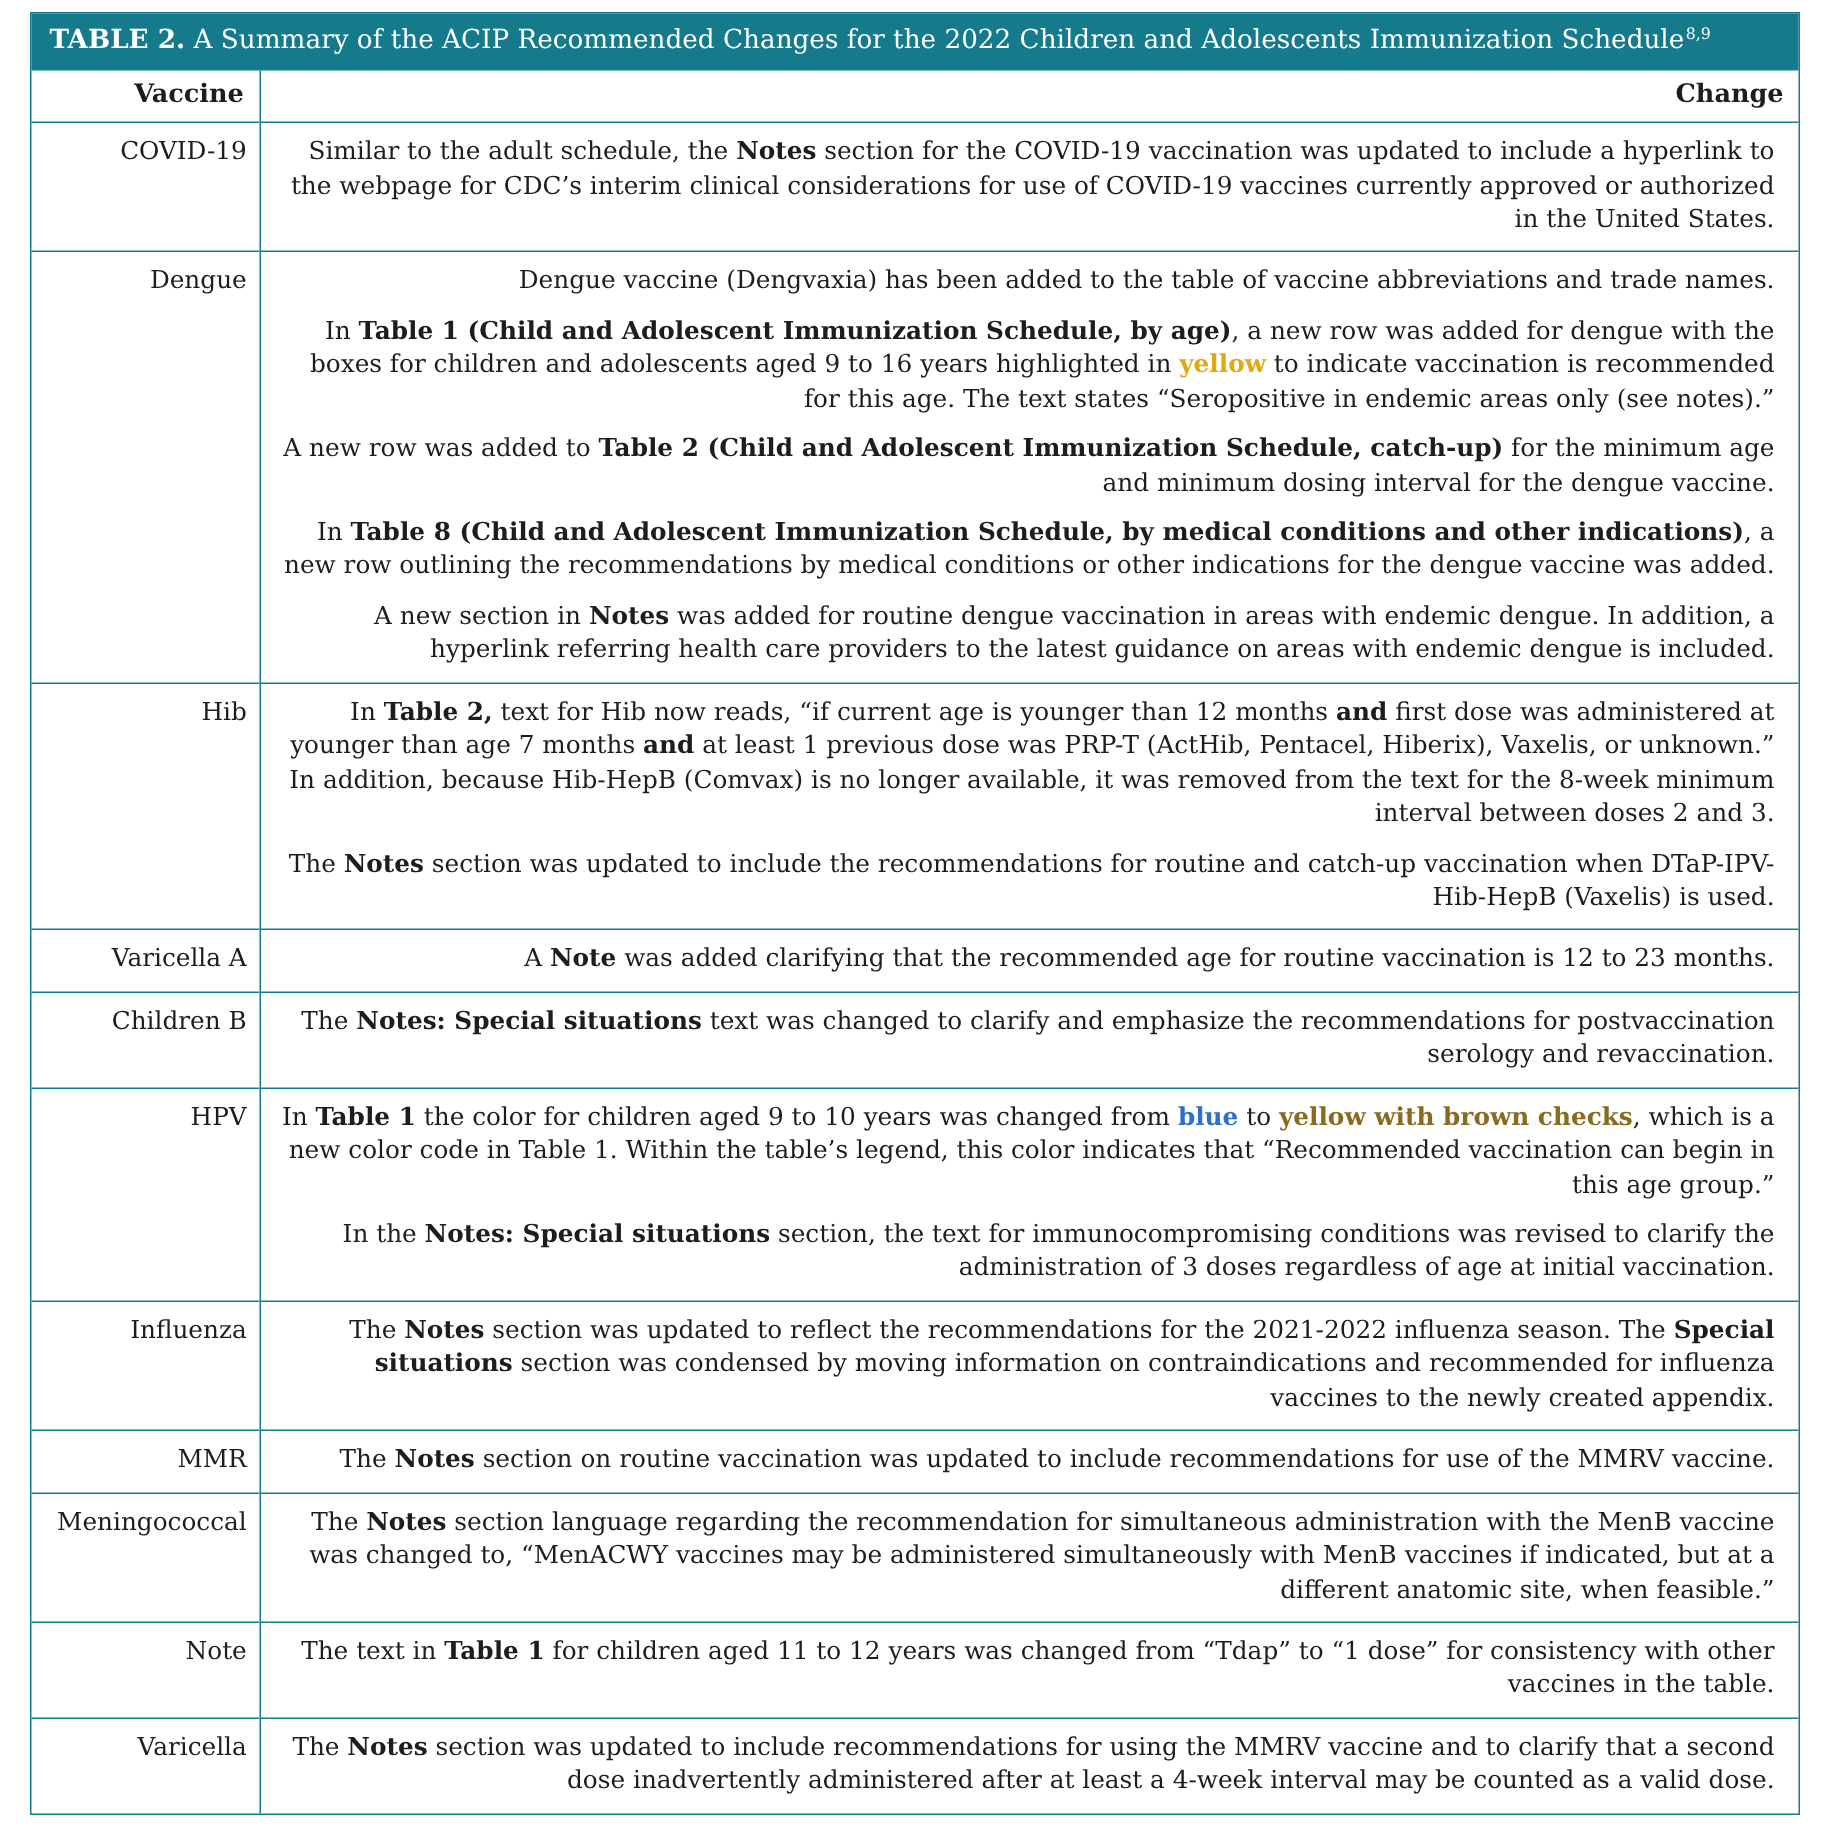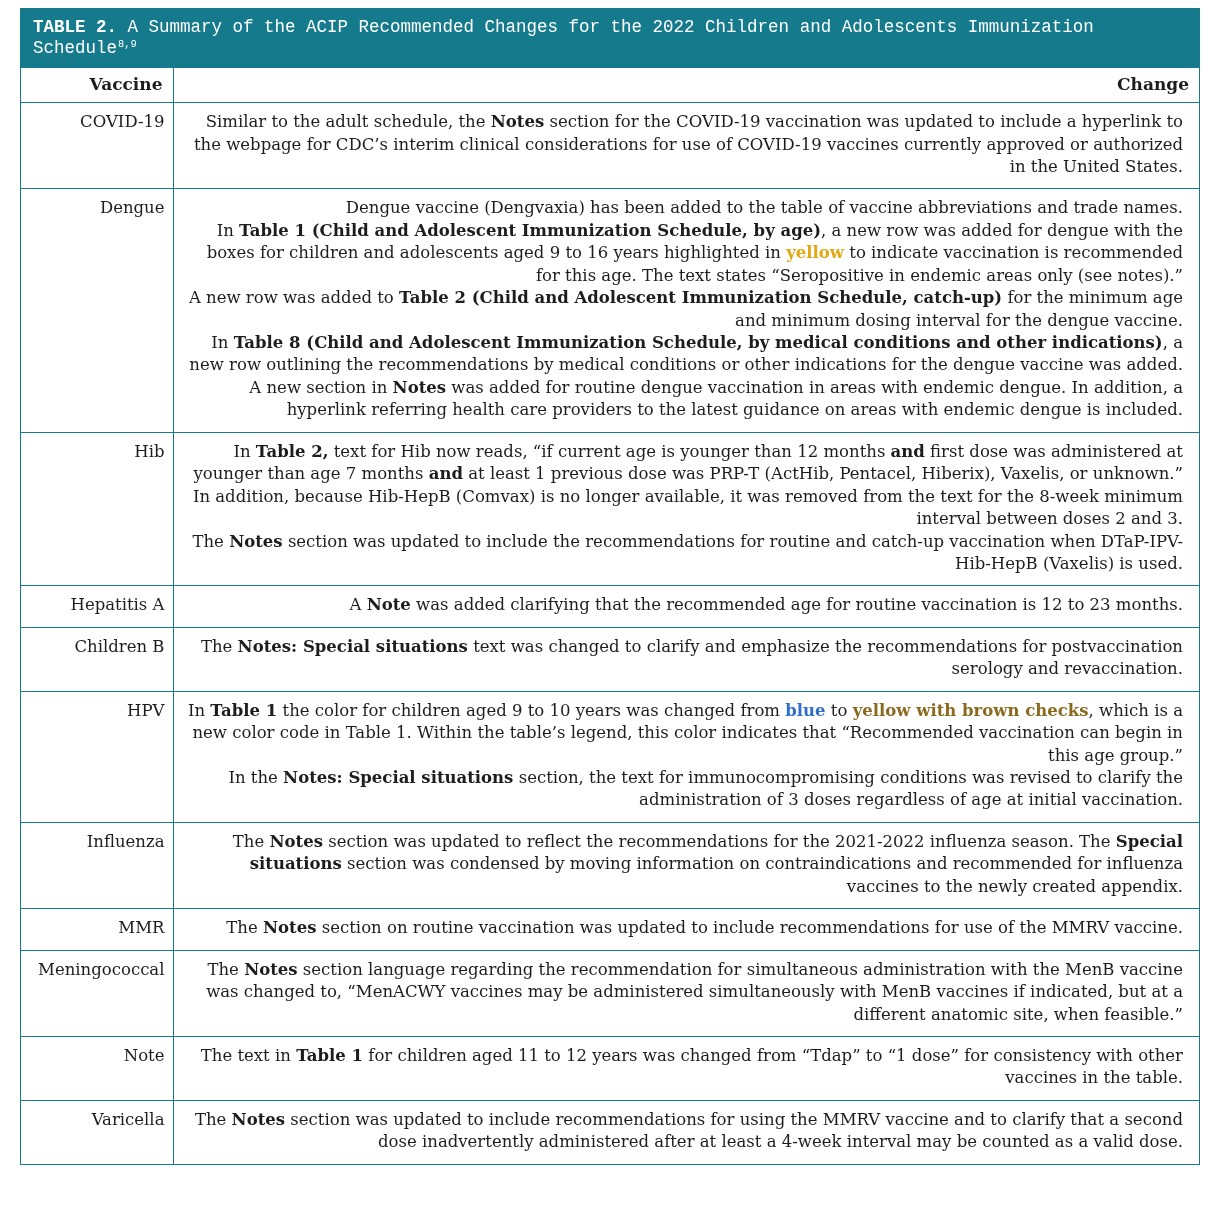--- a/index.html
+++ b/index.html
@@ -17,21 +17,20 @@
     -webkit-font-smoothing:antialiased;
   }
   .page{padding:8px 20px 0 20px;}
   .table-outer{border:1px solid var(--accent);}
   .title-bar{
     background:var(--accent);
     color:var(--titletext);
     font-size:17.5px;
     line-height:1.2;
     padding:8px 12px 9px 12px;
-    font-family:Liberation Mono, monospace;
   }
   .title-prefix{font-weight:bold;}
   .title-sup{font-size:10.5px;position:relative;top:-6px;margin-left:1px;}
   table{width:100%;border-collapse:collapse;table-layout:fixed;}
   col.vcol{width:152px;}
   th,td{
     vertical-align:top;
     text-align:right;
     font-size:16.5px;
     line-height:1.36;
@@ -39,21 +38,21 @@
   thead th{
     font-weight:bold;
     font-size:17px;
     padding:5px 10px 6px 10px;
   }
   thead th.change-col{padding-left:13px;}
   tbody td{border-top:1px solid var(--accent);}
   th:first-child,td:first-child{border-right:1px solid var(--accent);}
   td.vaccine-cell{padding:8px 8px 9px 10px;}
   td.change-cell{padding:8px 16px 10px 13px;}
-  .para + .para{}
+  .para + .para{margin-top:11px;}
   .b{font-weight:bold;}
   .footnote{
     font-size:15px;
     line-height:1.42;
     padding:11px 2px 12px 2px;
     color:var(--text);
   }
 </style>
 </head>
 <body>
@@ -95,21 +94,21 @@
             </td>
           </tr>
           <tr>
             <td class="vaccine-cell">Hib</td>
             <td class="change-cell">
               <div class="para"><span>In </span><span class="b">Table 2,</span><span> text for Hib now reads, “if current age is younger than 12 months </span><span class="b">and</span><span> first dose was administered at younger than age 7 months </span><span class="b">and</span><span> at least 1 previous dose was PRP-T (ActHib, Pentacel, Hiberix), Vaxelis, or unknown.” In addition, because Hib-HepB (Comvax) is no longer available, it was removed from the text for the 8-week minimum interval between doses 2 and 3.</span></div>
               <div class="para"><span>The </span><span class="b">Notes</span><span> section was updated to include the recommendations for routine and catch-up vaccination when DTaP-IPV-Hib-HepB (Vaxelis) is used.</span></div>
             </td>
           </tr>
           <tr>
-            <td class="vaccine-cell">Hepatitis A</td>
+            <td class="vaccine-cell">Varicella A</td>
             <td class="change-cell">
               <div class="para"><span>A </span><span class="b">Note</span><span> was added clarifying that the recommended age for routine vaccination is 12 to 23 months.</span></div>
             </td>
           </tr>
           <tr>
             <td class="vaccine-cell">Children B</td>
             <td class="change-cell">
               <div class="para"><span>The </span><span class="b">Notes: Special situations</span><span> text was changed to clarify and emphasize the recommendations for postvaccination serology and revaccination.</span></div>
             </td>
           </tr>

